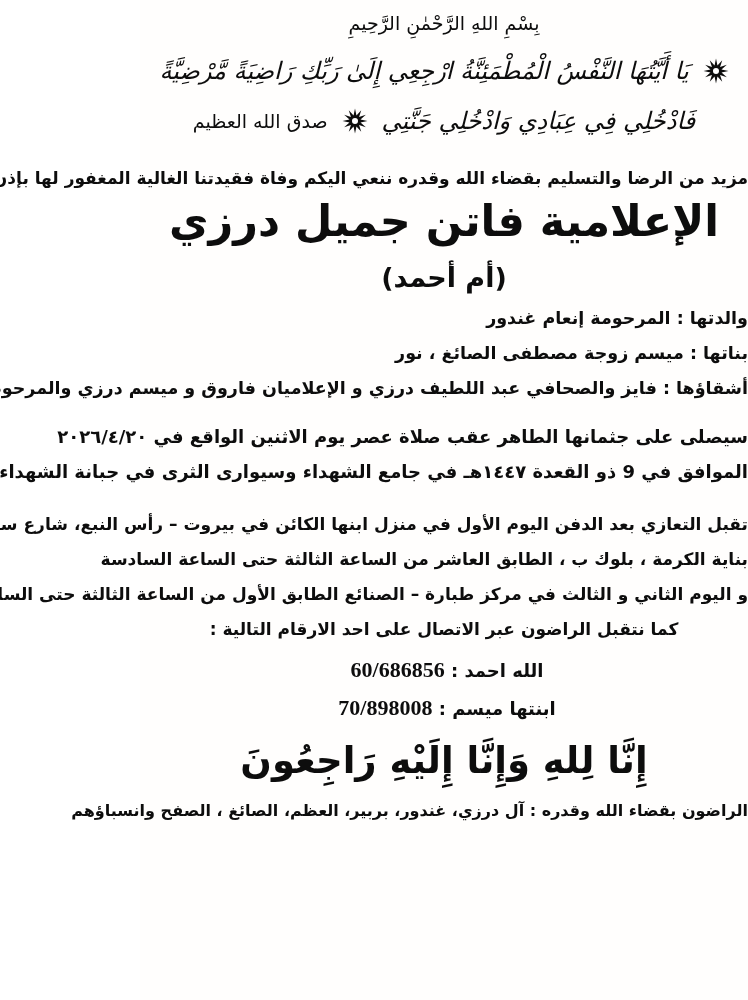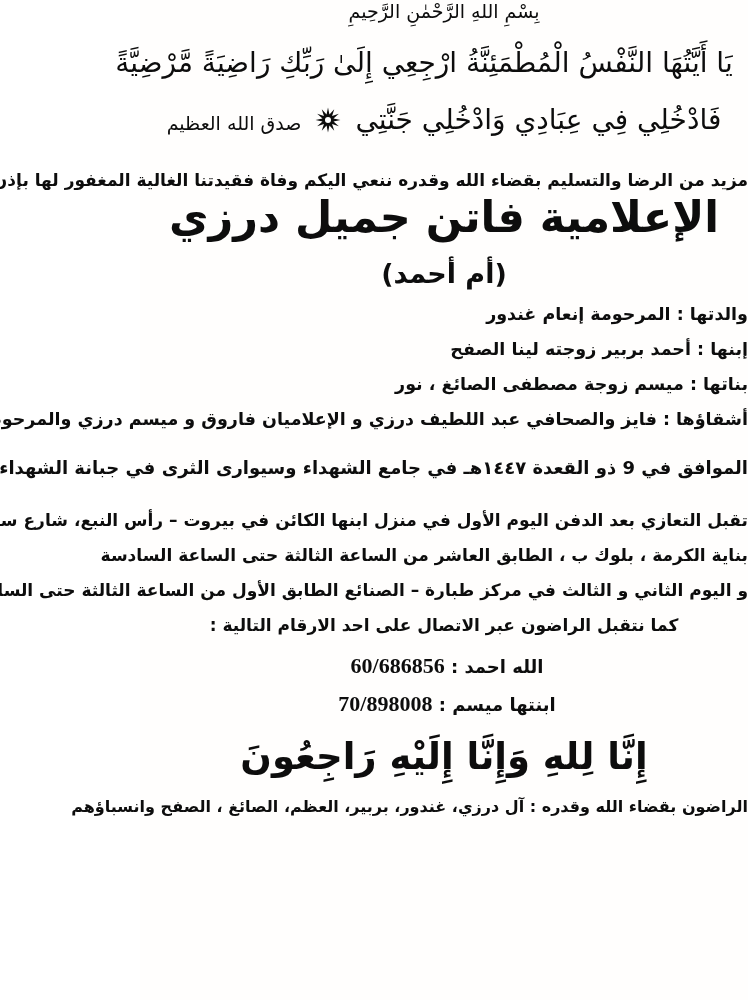--- a/index.html
+++ b/index.html
@@ -12,59 +12,61 @@
   }
   .sheet {
     width: 608px;
     height: 1000px;
     box-sizing: border-box;
     background: #fffefd;
     color: #0d0d0d;
     font-family: "DejaVu Sans", sans-serif;
     direction: rtl;
     text-align: center;
-    padding-top: 0;
+    padding-top: 12px;
   }
   .basmala {
     font-size: 19px;
     font-weight: normal;
     letter-spacing: 0.5px;
   }
   .verse-row {
     display: flex;
     justify-content: center;
     align-items: center;
     gap: 14px;
     direction: rtl;
   }
   .verse-row.first { margin-top: 16px; }
   .verse-row.second { margin-top: 8px; }
   .verse-text {
-    font-size: 28px;
+    font-size: 24px;
     line-height: 1.75;
     white-space: nowrap;
+    font-style: italic;
   }
   .star {
     width: 26px;
     height: 26px;
     flex: 0 0 auto;
   }
   .sadaqa {
     font-size: 19px;
     align-self: flex-end;
     padding-bottom: 10px;
     white-space: nowrap;
   }
   .intro {
     margin-top: 26px;
     font-size: 17px;
     font-weight: bold;
     white-space: nowrap;
   }
   .deceased-name {
+    margin-top: 6px;
     font-size: 43px;
     font-weight: bold;
     line-height: 1.3;
   }
   .kunya {
     margin-top: 12px;
     font-size: 27px;
     font-weight: bold;
   }
   .family-block { margin-top: 14px; text-align: right; }
@@ -149,26 +151,26 @@
   </div>
 
   <div class="intro">مزيد من الرضا والتسليم بقضاء الله وقدره ننعي اليكم وفاة فقيدتنا الغالية المغفور لها بإذن الله</div>
 
   <div class="deceased-name">الإعلامية فاتن جميل درزي</div>
 
   <div class="kunya">(أم أحمد)</div>
 
   <div class="family-block">
     <div class="family-line">والدتها : المرحومة إنعام غندور</div>
-    <div class="family-line">إبنها : أحمد بربير زوجته لينا الصفح</div>
     <div class="family-line">بناتها : ميسم زوجة مصطفى الصائغ ، نور</div>
     <div class="family-line">أشقاؤها : فايز والصحافي عبد اللطيف درزي و الإعلاميان فاروق و ميسم درزي والمرحوم باسم</div>
   </div>
 
   <div class="funeral-block">
+    <div class="funeral-line">سيصلى على جثمانها الطاهر عقب صلاة عصر يوم الاثنين الواقع في ٢٠٢٦/٤/٢٠</div>
     <div class="funeral-line">الموافق في 9 ذو القعدة ١٤٤٧هـ  في جامع الشهداء وسيوارى الثرى في جبانة الشهداء</div>
   </div>
 
   <div class="condolence-block">
     <div class="condolence-line">تقبل التعازي بعد الدفن اليوم الأول في منزل ابنها الكائن في بيروت – رأس النبع، شارع سعيد خديج</div>
     <div class="condolence-line">بناية الكرمة ، بلوك ب ، الطابق العاشر من الساعة الثالثة حتى الساعة السادسة</div>
     <div class="condolence-line">و اليوم الثاني و الثالث في مركز طبارة – الصنائع الطابق الأول من الساعة الثالثة حتى الساعة السادسة</div>
     <div class="condolence-line">كما نتقبل الراضون عبر الاتصال على احد الارقام التالية :</div>
   </div>
 

